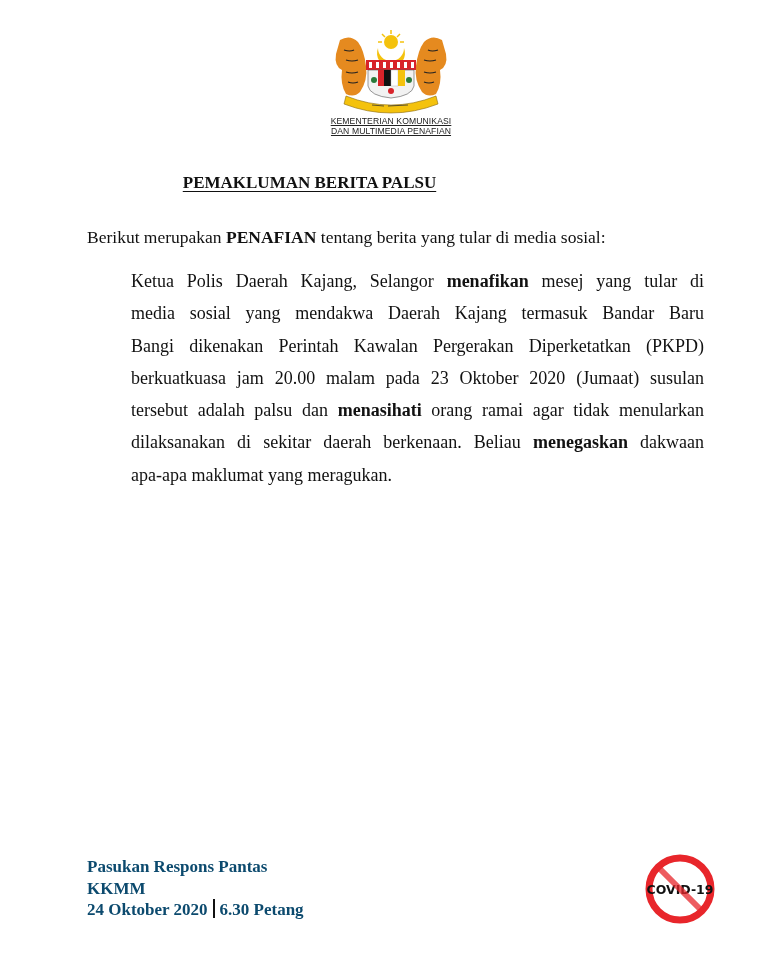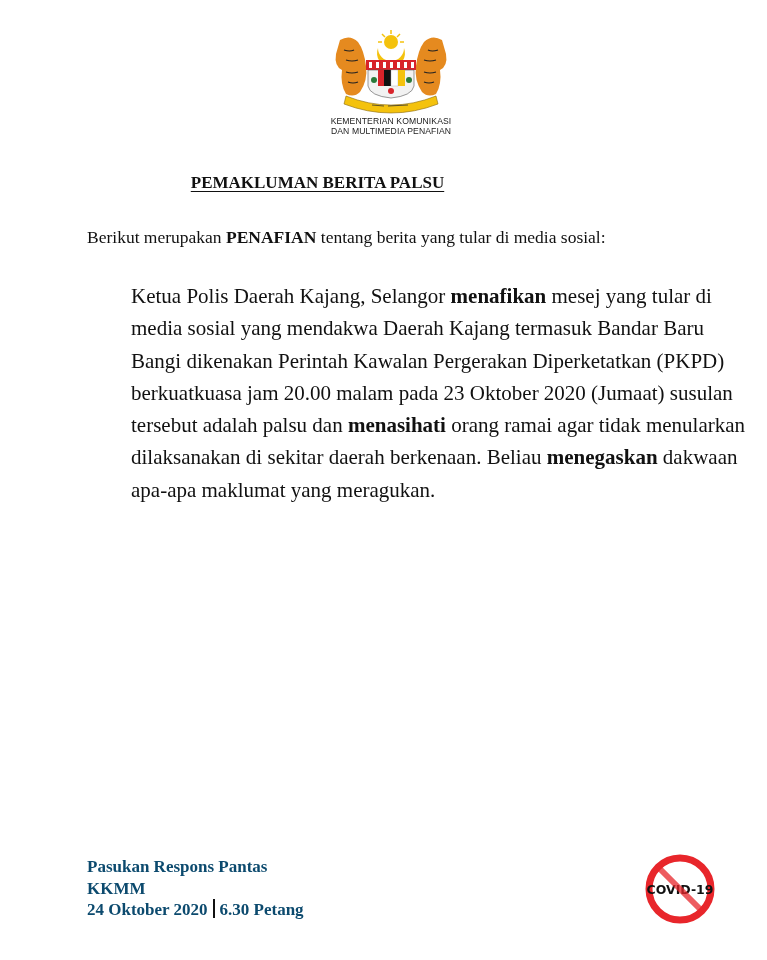--- a/index.html
+++ b/index.html
@@ -1,25 +1,25 @@
 <!DOCTYPE html>
 <html><head>
   <meta charset="utf-8">
   <style>
     html, body { margin: 0; padding: 0; background: #ffffff; }
     body { width: 767px; height: 960px; position: relative; overflow: hidden; color: #111; }
     .crest { position: absolute; left: 332px; top: 28px; width: 118px; height: 88px; }
     .ministry { position: absolute; left: 300px; top: 116px; width: 182px; text-align: center;
-      font-family: "Liberation Sans", sans-serif; font-size: 8.6px; line-height: 10px; color: #222; letter-spacing: 0.1px; }
-    .title { position: absolute; left: 8px; top: 173px; width: 619px; text-align: center;
+      font-family: "Liberation Sans", sans-serif; font-size: 8.6px; line-height: 10px; color: #222; letter-spacing: 0.1px; text-decoration: underline; }
+    .title { position: absolute; left: 0; top: 173px; width: 619px; text-align: center;
       font-family: "Liberation Serif", serif; font-weight: bold; font-size: 17px; text-decoration: underline; text-underline-offset: 3px; color: #111; }
     .intro { position: absolute; left: 87px; top: 227px; width: 620px;
       font-family: Liberation Serif, serif; font-size: 17.5px; color: #111; }
     .body { position: absolute; left: 131px; top: 265px; width: 573px;
-      font-family: "Liberation Serif", serif; font-size: 21px; line-height: 32.3px; text-align: justify; color: #111; margin-top: 15px; }
+      font-family: "Liberation Serif", serif; font-size: 18px; line-height: 32.3px; text-align: justify; color: #111; }
     .body .line { display: block; text-align: justify; text-align-last: justify; white-space: nowrap; }
     .body .line.last { text-align-last: left; }
     b { font-weight: bold; }
     .sig { position: absolute; left: 87px; top: 856px; font-family: "Liberation Serif", serif; font-weight: bold; font-size: 17px; line-height: 21.5px; color: #0c4a6e; }
     .sep { display: inline-block; width: 2px; height: 19px; background: #111; vertical-align: -3px; margin: 0 5px 0 5px; }
     .nocovid { position: absolute; left: 643px; top: 852px; width: 74px; height: 74px; }
   </style>
 </head>
 <body>
 

